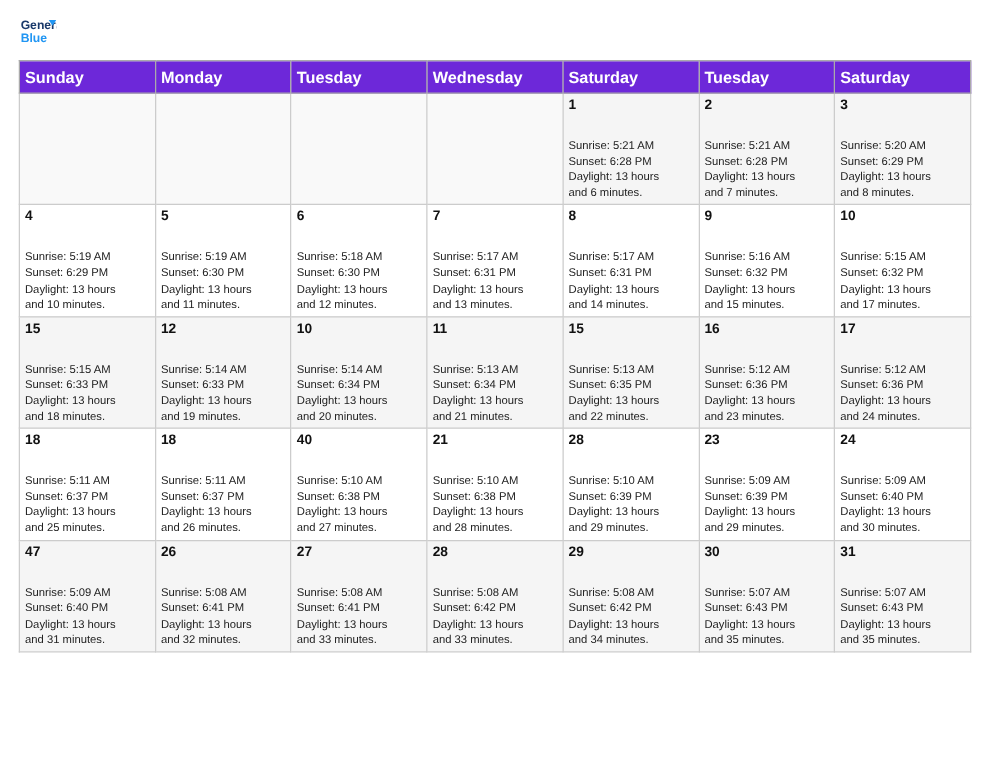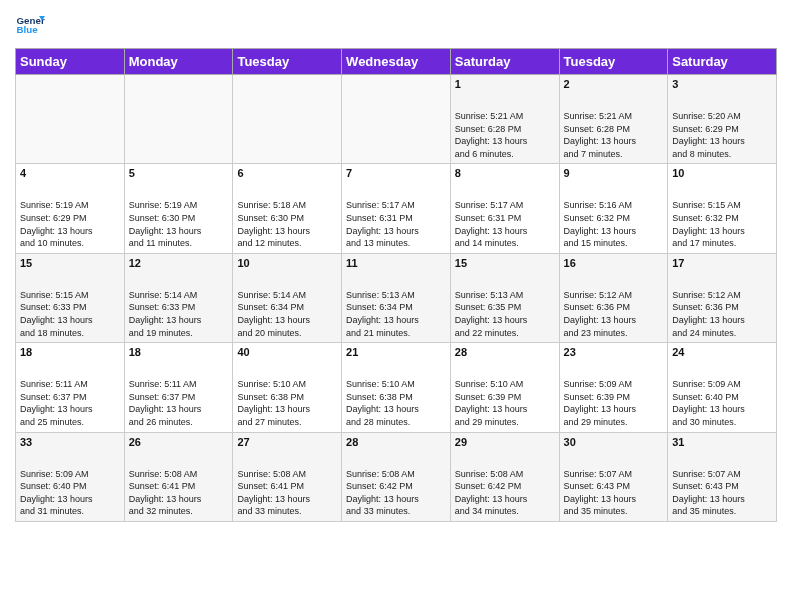--- a/index.html
+++ b/index.html
@@ -287,21 +287,21 @@
         <td>
           <div class="day-number">24</div>
           <div class="day-info" style="white-space: pre-line;">Sunrise: 5:09 AM
 Sunset: 6:40 PM
 Daylight: 13 hours
 and 30 minutes.</div>
         </td>
       </tr>
       <tr>
         <td>
-          <div class="day-number">33</div>
+          <div class="day-number">47</div>
           <div class="day-info" style="white-space: pre-line;">Sunrise: 5:09 AM
 Sunset: 6:40 PM
 Daylight: 13 hours
 and 31 minutes.</div>
         </td>
         <td>
           <div class="day-number">26</div>
           <div class="day-info" style="white-space: pre-line;">Sunrise: 5:08 AM
 Sunset: 6:41 PM
 Daylight: 13 hours

